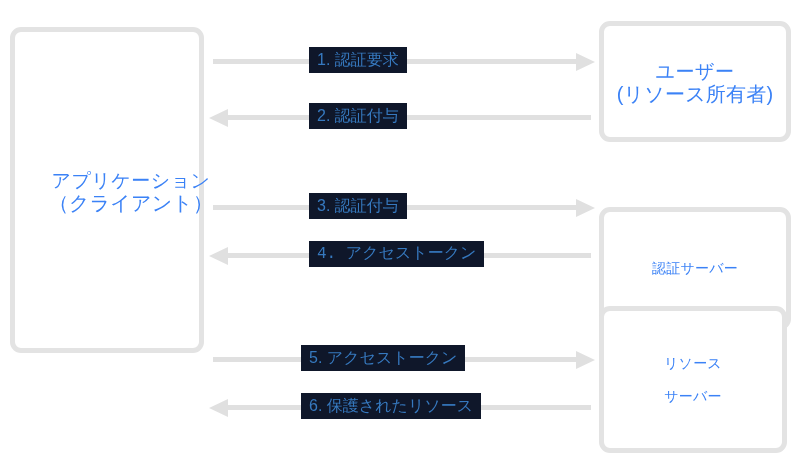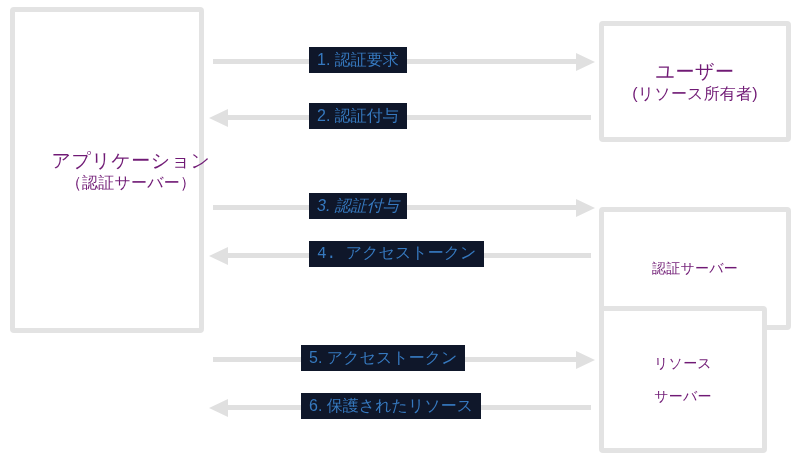--- a/index.html
+++ b/index.html
@@ -16,75 +16,75 @@
     height: 473px;
     background: #ffffff;
     overflow: hidden;
   }
   
   .node {
     position: absolute;
     box-sizing: border-box;
     background: #ffffff;
     border: 5px solid #e3e3e3;
-    border-radius: 4px;
+    border-radius: 11px;
     display: flex;
     flex-direction: column;
     align-items: center;
     justify-content: center;
-    color: #701a75;
+    color: #3b82f6;
   }
   .node .title {
     font-size: 19px;
     line-height: 25px;
     letter-spacing: 0.5px;
     white-space: nowrap;
   }
   .node .subtitle {
-    font-size: 16px;
+    font-size: 20px;
     line-height: 20px;
     letter-spacing: 0.2px;
     white-space: nowrap;
   }
   .node.small .title {
     font-size: 14px;
     line-height: 21px;
     letter-spacing: 0.2px;
   }
   .node.small .title2 {
     font-size: 14px;
     line-height: 21px;
     letter-spacing: 0.2px;
     white-space: nowrap;
   }
 
   #app-node {
     left: 10px;
-    top: 7px;
+    top: 27px;
     width: 194px;
     height: 326px;
     padding-left: 48px;
   }
   #user-node {
     left: 599px;
     top: 21px;
     width: 192px;
     height: 121px;
   }
   #auth-node {
     left: 599px;
     top: 163px;
     width: 192px;
     height: 123px;
     margin-top: 44px;
   }
   #resource-node {
     left: 599px;
     top: 306px;
-    width: 168px;
+    width: 188px;
     height: 147px;
     gap: 12px;
   }
 
   
   .flow {
     position: absolute;
     height: 26px;
     left: 209px;
     width: 386px;
@@ -122,33 +122,33 @@
     font-size: 16px;
     line-height: 26px;
     white-space: nowrap;
     background: #0f172a;
     padding: 0 8px;
   }
 
   
   #flow-1 { top: 48px; }
   #flow-2 { top: 96px; margin-top: 8px; }
-  #flow-3 { top: 194px; font-style: italic; }
+  #flow-3 { top: 194px; }
   #flow-4 { top: 242px; }
   #flow-5 { top: 346px; }
   #flow-6 { top: 394px; }
 </style>
 </head>
 <body>
 
 <div id="diagram">
 
   <div id="app-node" class="node">
     <div class="title">アプリケーション</div>
-    <div class="subtitle">（認証サーバー）</div>
+    <div class="subtitle">（クライアント）</div>
   </div>
 
   <div id="user-node" class="node">
     <div class="title">ユーザー</div>
     <div class="subtitle">(リソース所有者)</div>
   </div>
 
   <div id="auth-node" class="node small">
     <div class="title">認証サーバー</div>
   </div>

